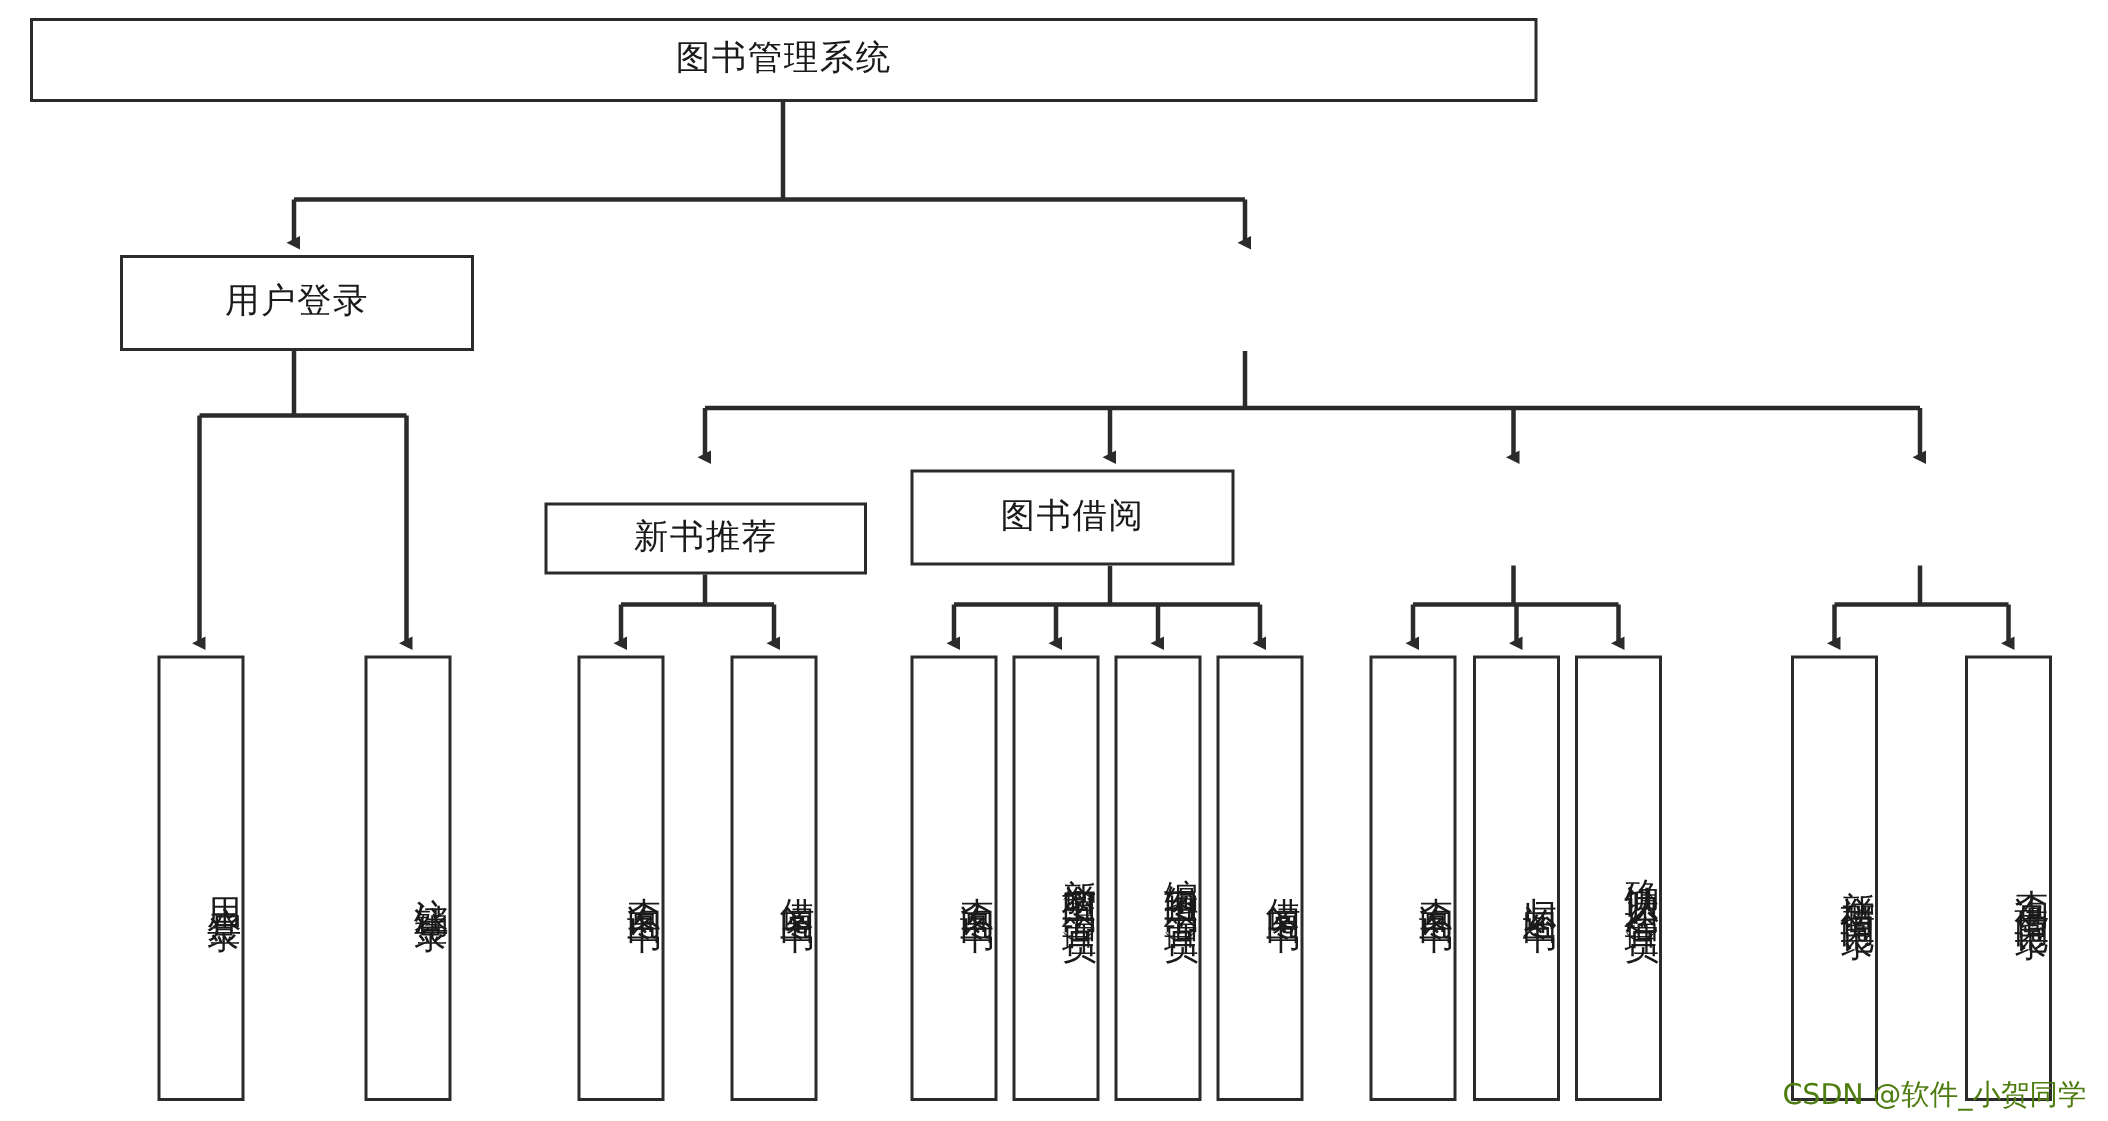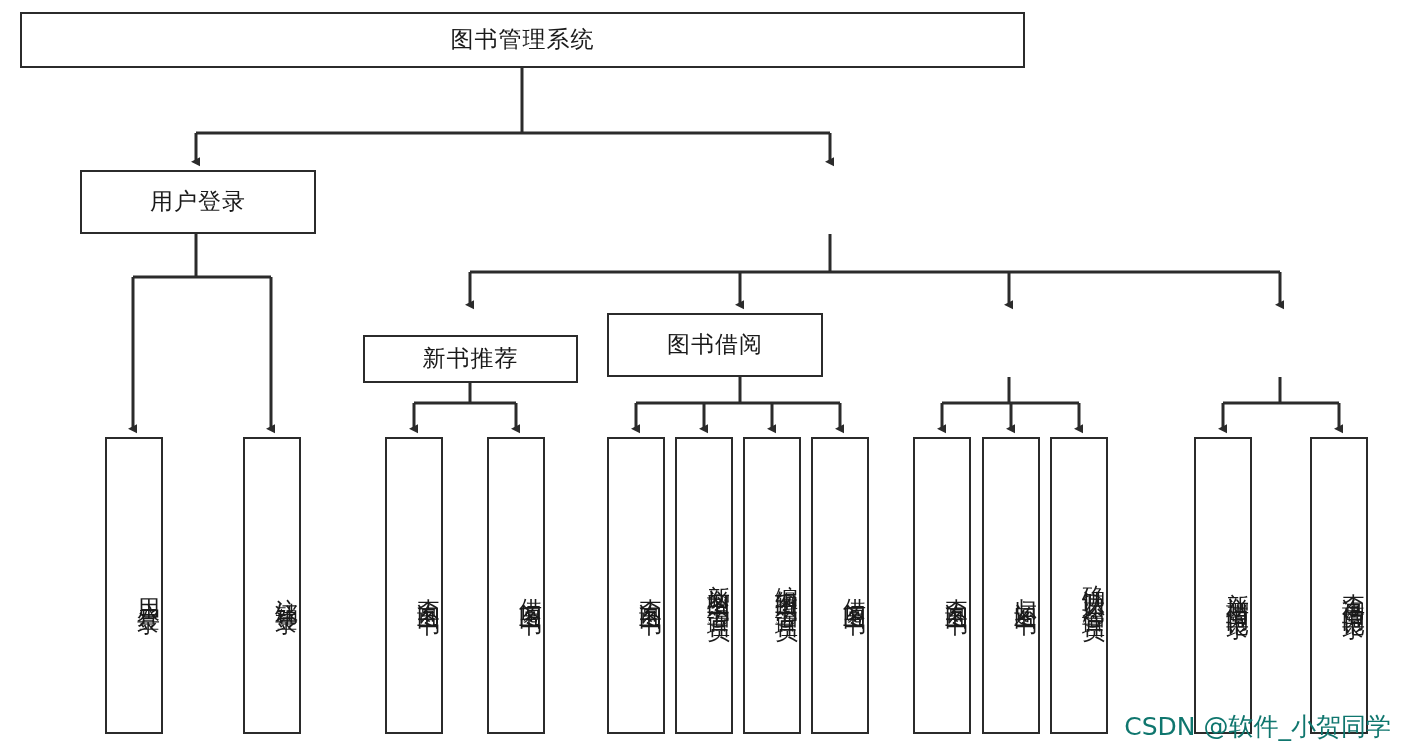--- a/index.html
+++ b/index.html
@@ -53,22 +53,22 @@
   }
   .node.vert .vlabel {
     writing-mode: vertical-rl;
     text-orientation: upright;
     letter-spacing: 5px;
   }
   .watermark {
     position: absolute;
     right: 14px;
     bottom: 4px;
-    font-size: 25px;
-    color: #0f766e;
+    font-size: 19px;
+    color: #4d7c0f;
     white-space: nowrap;
     user-select: none;
   }
 </style>
 </head>
 <body>
 
 <div id="diagram-root">
 
   <svg class="connectors" viewBox="0 0 1405 747" xmlns="http://www.w3.org/2000/svg">

